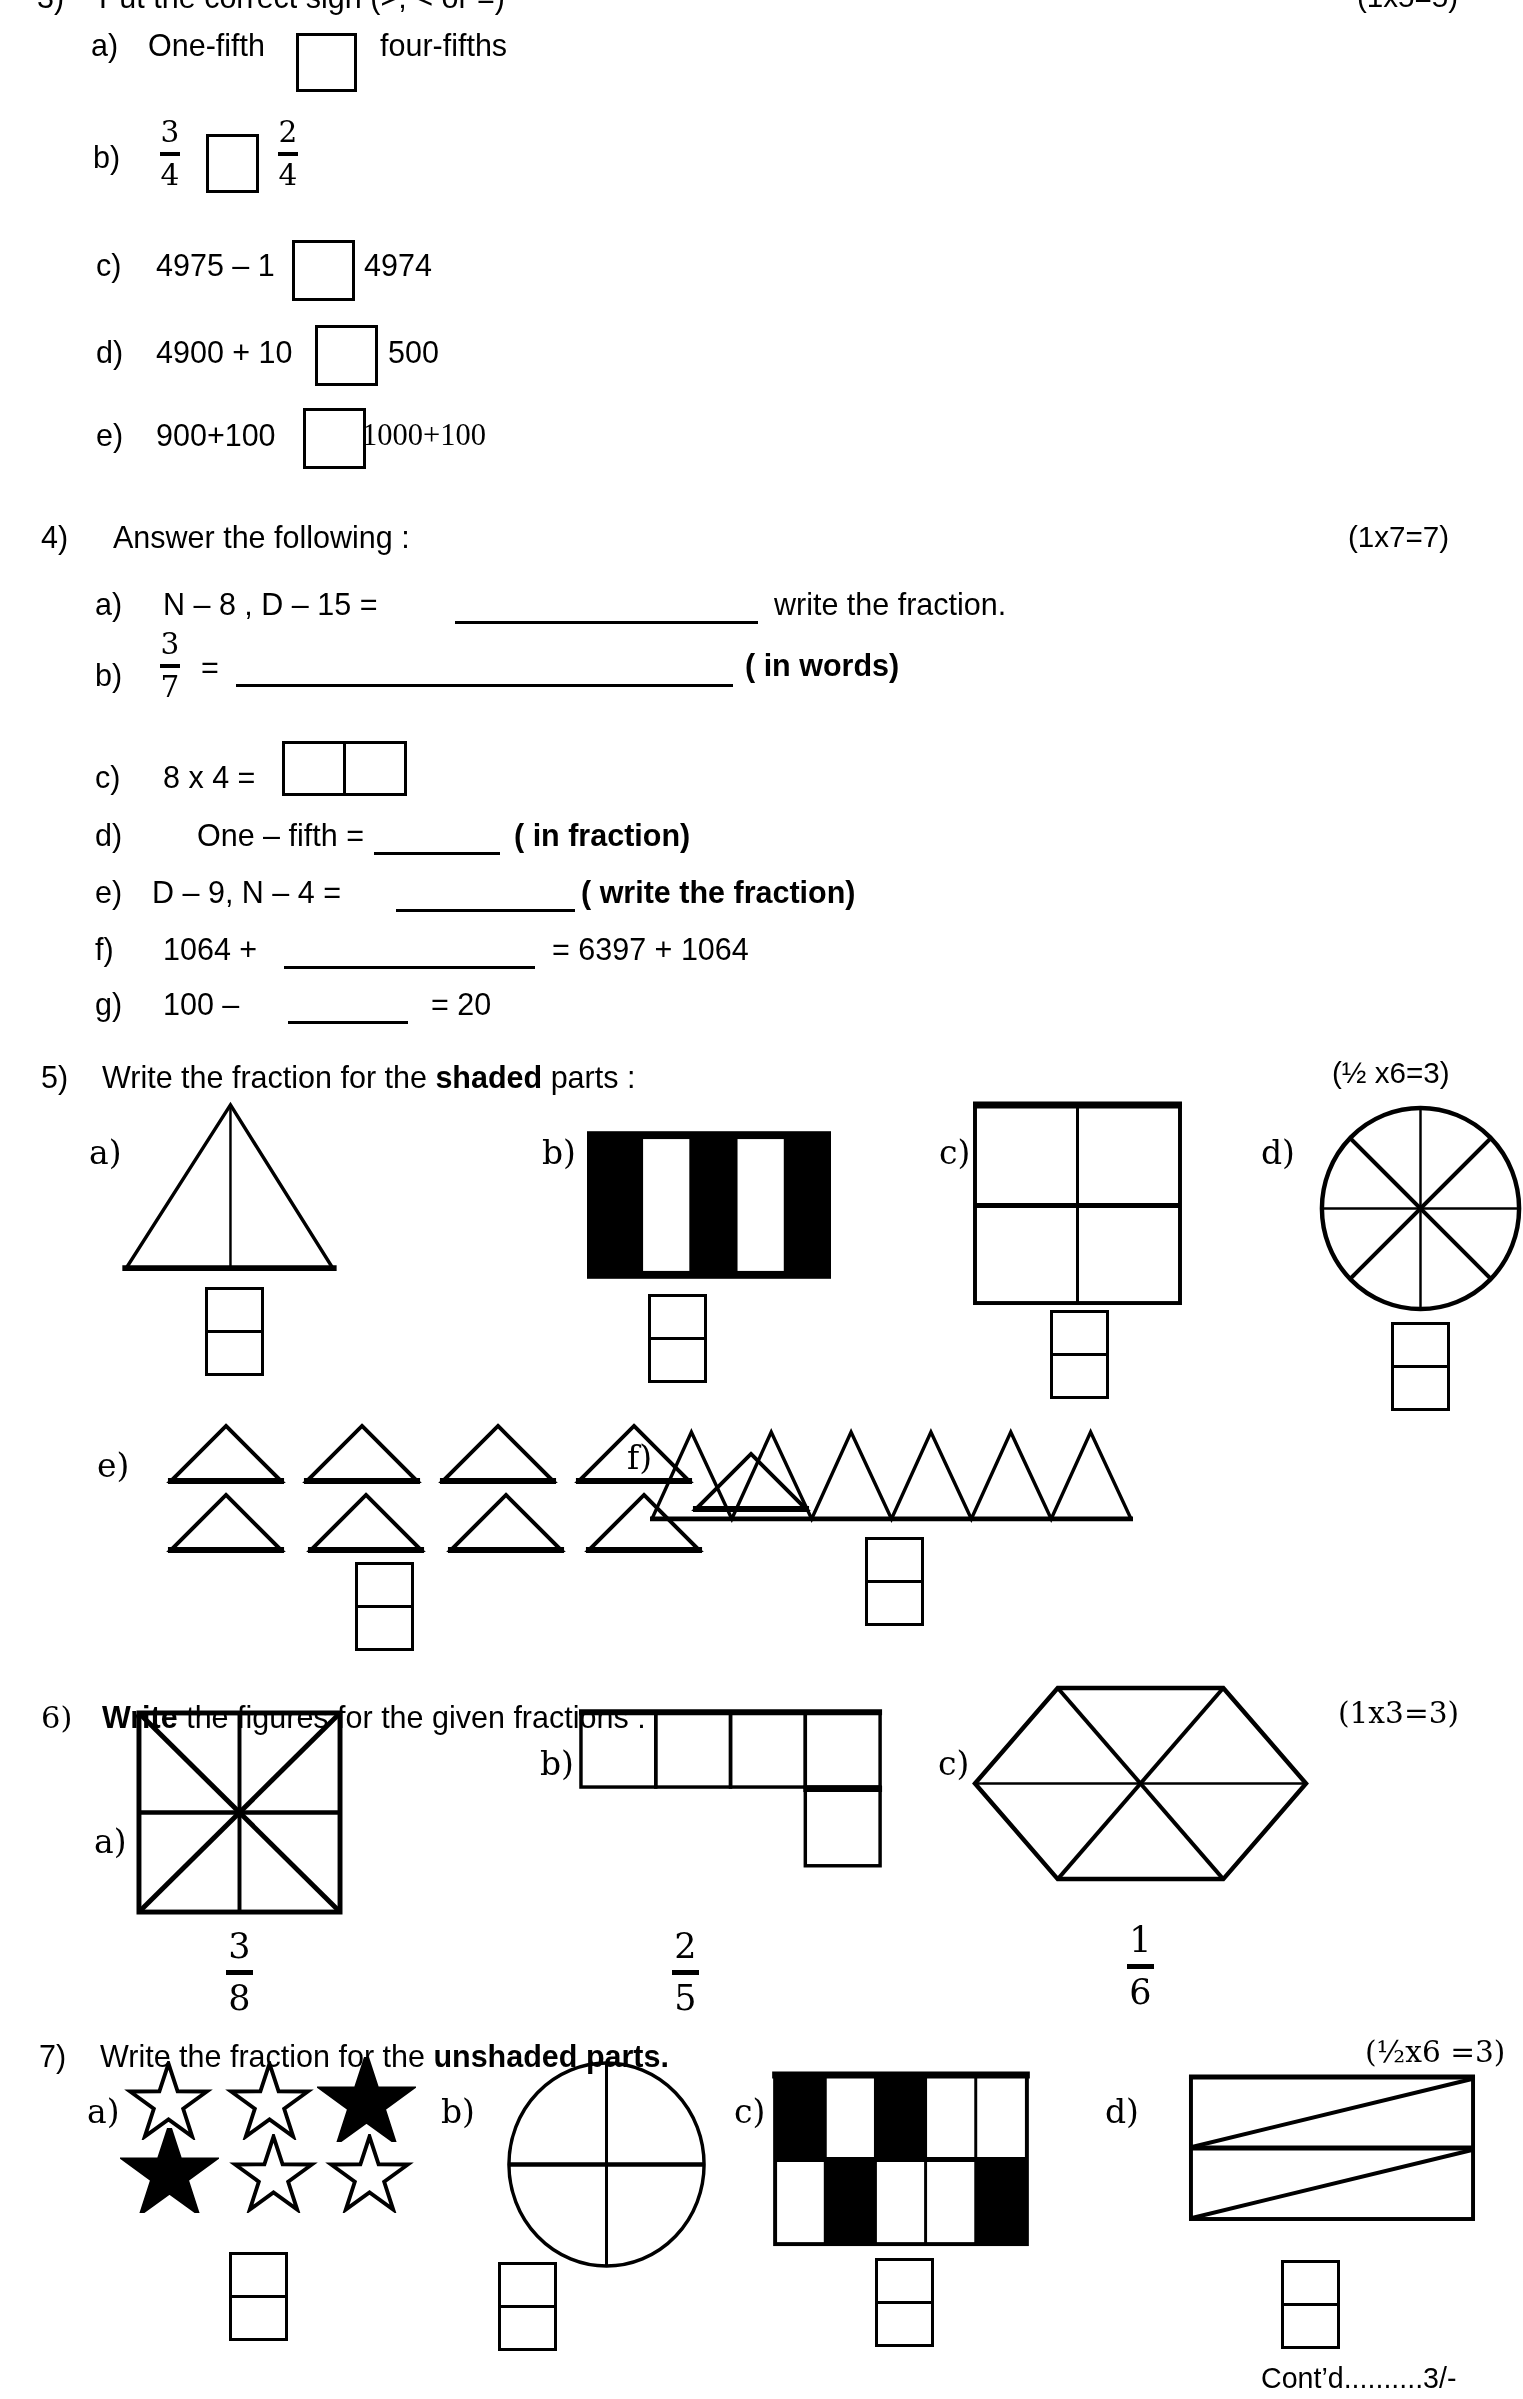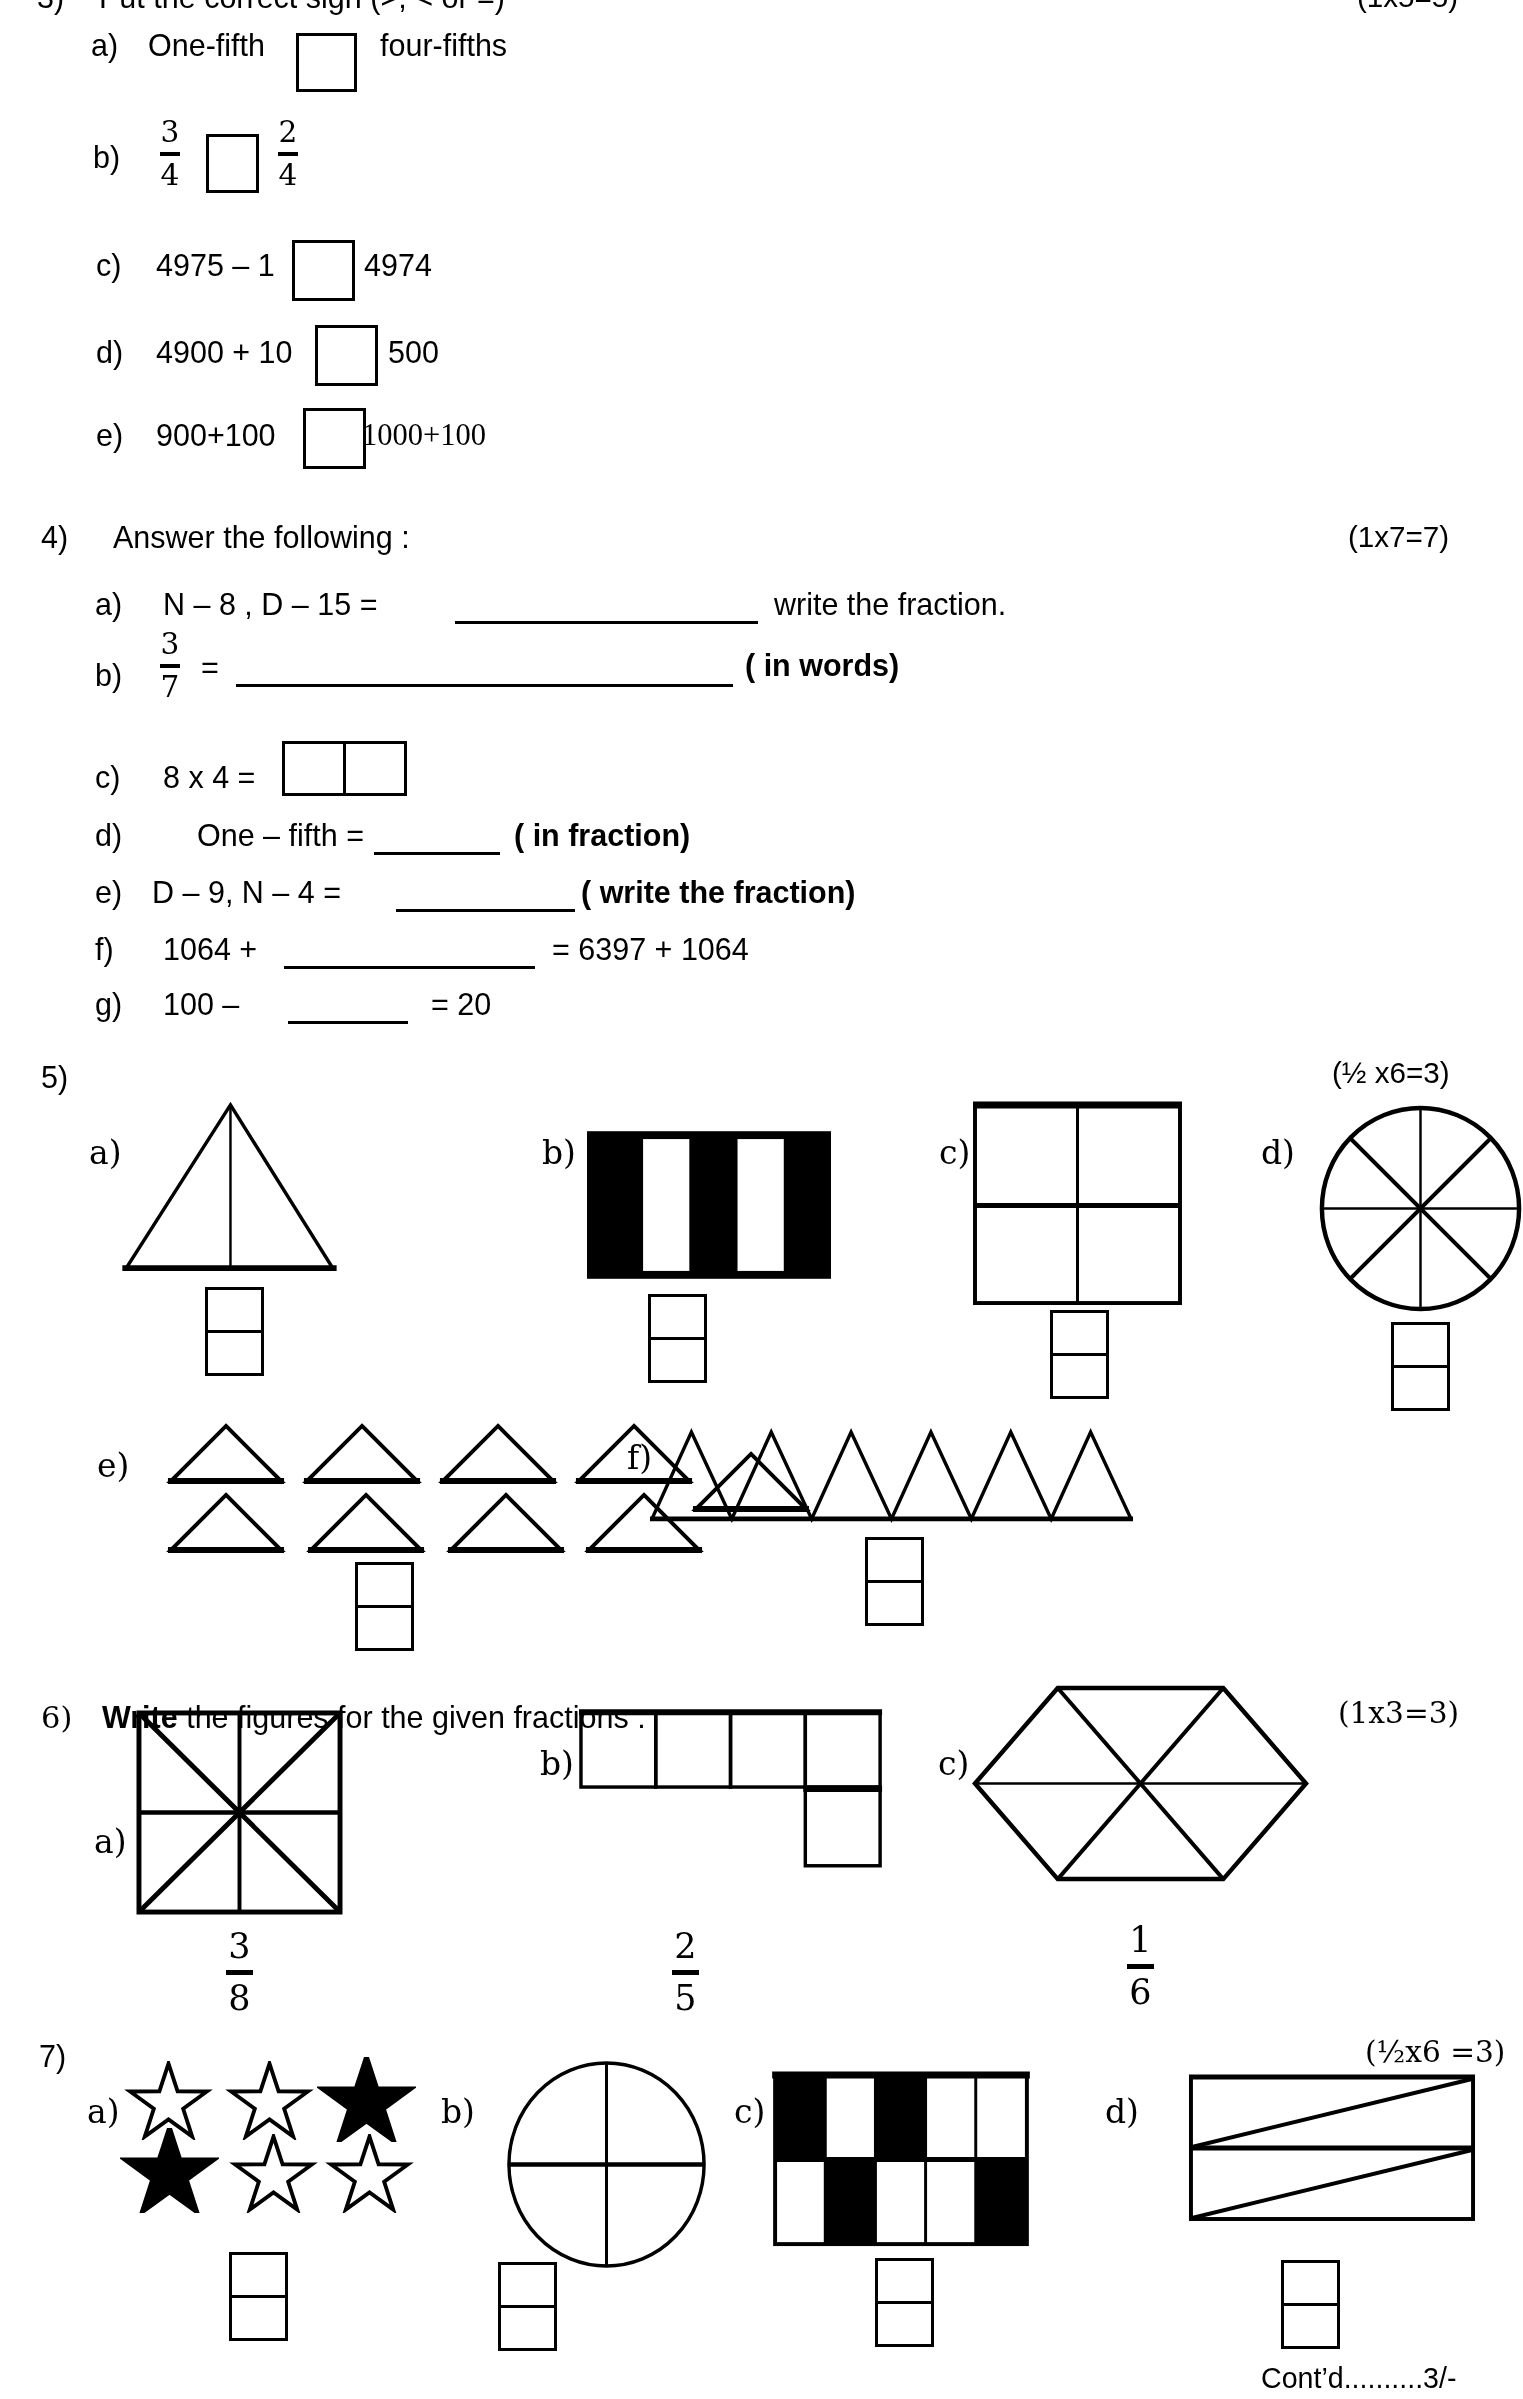--- a/index.html
+++ b/index.html
@@ -107,20 +107,21 @@
   <span class="t" style="left:163px;top:932px;">1064 +</span>
   <div class="blank" style="left:284px;top:934px;width:251px;height:31.5px;"></div>
   <span class="t" style="left:552px;top:932px;">= 6397 + 1064</span>
 
   <span class="t" style="left:95px;top:987px;">g)</span>
   <span class="t" style="left:163px;top:987px;">100  –</span>
   <div class="blank" style="left:288px;top:989px;width:120px;height:31.5px;"></div>
   <span class="t" style="left:431px;top:987px;">= 20</span>
 
   <span class="t" style="left:41px;top:1060px;">5)</span>
+  <span class="t" style="left:102px;top:1060px;"><span>Write the fraction for the </span><span class="b">shaded</span><span> parts :</span></span>
   <span class="marks" style="left:1332px;top:1056px;">(½ x6=3)</span>
 
   <span class="lbl" style="left:89px;top:1133px;">a)</span>
   <svg class="fig" style="left:118px;top:1101px;" width="221" height="173" viewBox="0 0 224 176">
     <polygon points="114,4 218,170 8,170" fill="none" stroke-width="3.5"></polygon>
     <line x1="4" y1="170" x2="222" y2="170" stroke-width="6"></line>
     <line x1="114" y1="6" x2="114" y2="168" stroke-width="2.5"></line>
   </svg>
   <div class="ansbox" style="left:205px;top:1287px;">
       <div></div>
@@ -256,20 +257,21 @@
     <line x1="88" y1="4" x2="256" y2="198" stroke-width="4"></line>
     <line x1="256" y1="4" x2="88" y2="198" stroke-width="4"></line>
   </svg>
   <div class="bigfrac" style="left:1116px;top:1923px;width:49px;">
     <span>1</span>
     <span class="fbar"></span>
     <span>6</span>
   </div>
 
   <span class="t" style="left:39px;top:2039px;">7)</span>
+  <span class="t" style="left:100px;top:2039px;"><span>Write the fraction for the </span><span class="b">unshaded parts</span><span class="b">.</span></span>
   <span class="marks serif" style="left:1365px;top:2035px;">(½x6 =3)</span>
 
   <span class="lbl" style="left:87px;top:2092px;">a)</span>
   <svg class="fig" style="left:122px;top:2061px;" width="93" height="79" viewBox="0 0 100 92">
       <polygon points="50,3 60.6,35.4 94.7,35.5 67.1,55.6 77.6,88 50,68 22.4,88 32.9,55.6 5.3,35.5 39.4,35.4" fill="#fff" stroke-width="4.5"></polygon>
     </svg>
   <svg class="fig" style="left:223px;top:2061px;" width="93" height="79" viewBox="0 0 100 92">
       <polygon points="50,3 60.6,35.4 94.7,35.5 67.1,55.6 77.6,88 50,68 22.4,88 32.9,55.6 5.3,35.5 39.4,35.4" fill="#fff" stroke-width="4.5"></polygon>
     </svg>
   <svg class="fig" style="left:317px;top:2057px;" width="99" height="85" viewBox="0 0 100 92">

